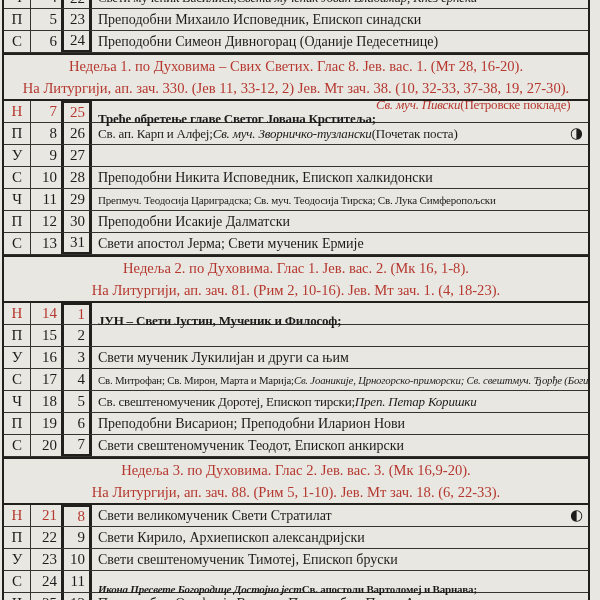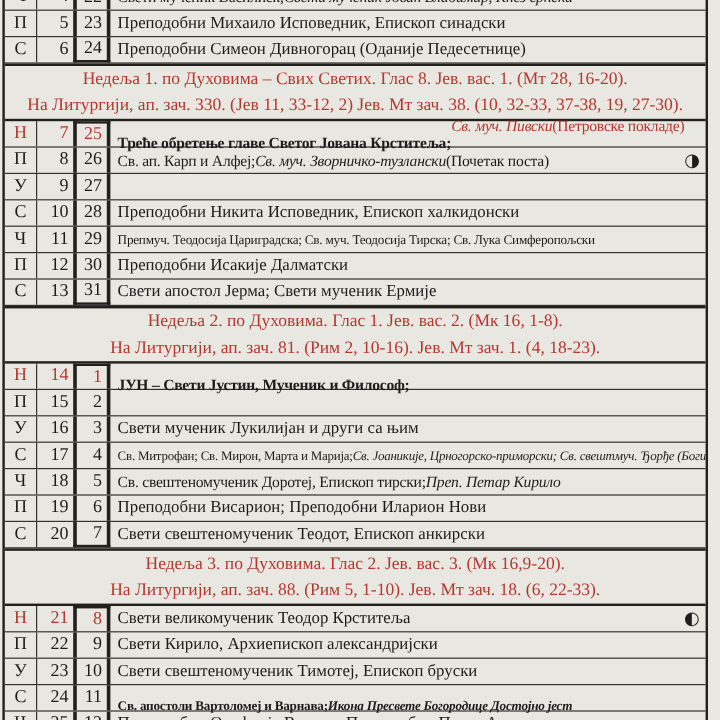--- a/index.html
+++ b/index.html
@@ -191,21 +191,21 @@
         <span>Св. Митрофан; Св. Мирон, Марта и Марија; </span>
         <span class="seg-i ">Св. Јоаникије, Црногорско-приморски; Св. свештмуч. Ђорђе (Богић)</span>
       </div>
     </div>
     <div class="row sz-condensed">
       <div class="c-letter">Ч</div>
       <div class="c-d1">18</div>
       <div class="c-d2">5</div>
       <div class="c-text">
         <span>Св. свештеномученик Доротеј, Епископ тирски; </span>
-        <span class="seg-i ">Преп. Петар Кирило</span>
+        <span class="seg-i ">Преп. Петар Коришки</span>
       </div>
     </div>
     <div class="row sz-normal">
       <div class="c-letter">П</div>
       <div class="c-d1">19</div>
       <div class="c-d2">6</div>
       <div class="c-text">
         <span>Преподобни Висарион; Преподобни Иларион Нови</span>
       </div>
     </div>
@@ -219,21 +219,21 @@
     </div>
     <div class="week-header">
       <div>Недеља 3. по Духовима. Глас 2. Јев. вас. 3. (Мк 16,9-20).</div>
       <div>На Литургији, ап. зач. 88. (Рим 5, 1-10). Јев. Мт зач. 18. (6, 22-33).</div>
     </div>
     <div class="row sunday sz-normal blk-first">
       <div class="c-letter">Н</div>
       <div class="c-d1">21</div>
       <div class="c-d2">8</div>
       <div class="c-text">
-        <span>Свети великомученик Теодор Крститеља</span>
+        <span>Свети великомученик Свети Стратилат</span>
         <span class="moon">◐</span>
       </div>
     </div>
     <div class="row sz-normal">
       <div class="c-letter">П</div>
       <div class="c-d1">22</div>
       <div class="c-d2">9</div>
       <div class="c-text">
         <span>Свети Кирило, Архиепископ александријски</span>
       </div>
@@ -244,22 +244,22 @@
       <div class="c-d2">10</div>
       <div class="c-text">
         <span>Свети свештеномученик Тимотеј, Епископ бруски</span>
       </div>
     </div>
     <div class="row sz-small">
       <div class="c-letter">С</div>
       <div class="c-d1">24</div>
       <div class="c-d2">11</div>
       <div class="c-text">
+        <span class="seg-b seg-i ">Икона Пресвете Богородице Достојно јест</span>
         <span class="seg-b ">Св. апостоли Вартоломеј и Варнава; </span>
-        <span class="seg-b seg-i ">Икона Пресвете Богородице Достојно јест</span>
       </div>
     </div>
     <div class="row sz-normal">
       <div class="c-letter">Ч</div>
       <div class="c-d1">25</div>
       <div class="c-d2">12</div>
       <div class="c-text">
         <span>Преподобни Онуфрије Велики; Преподобни Петар Атонски</span>
       </div>
     </div>

